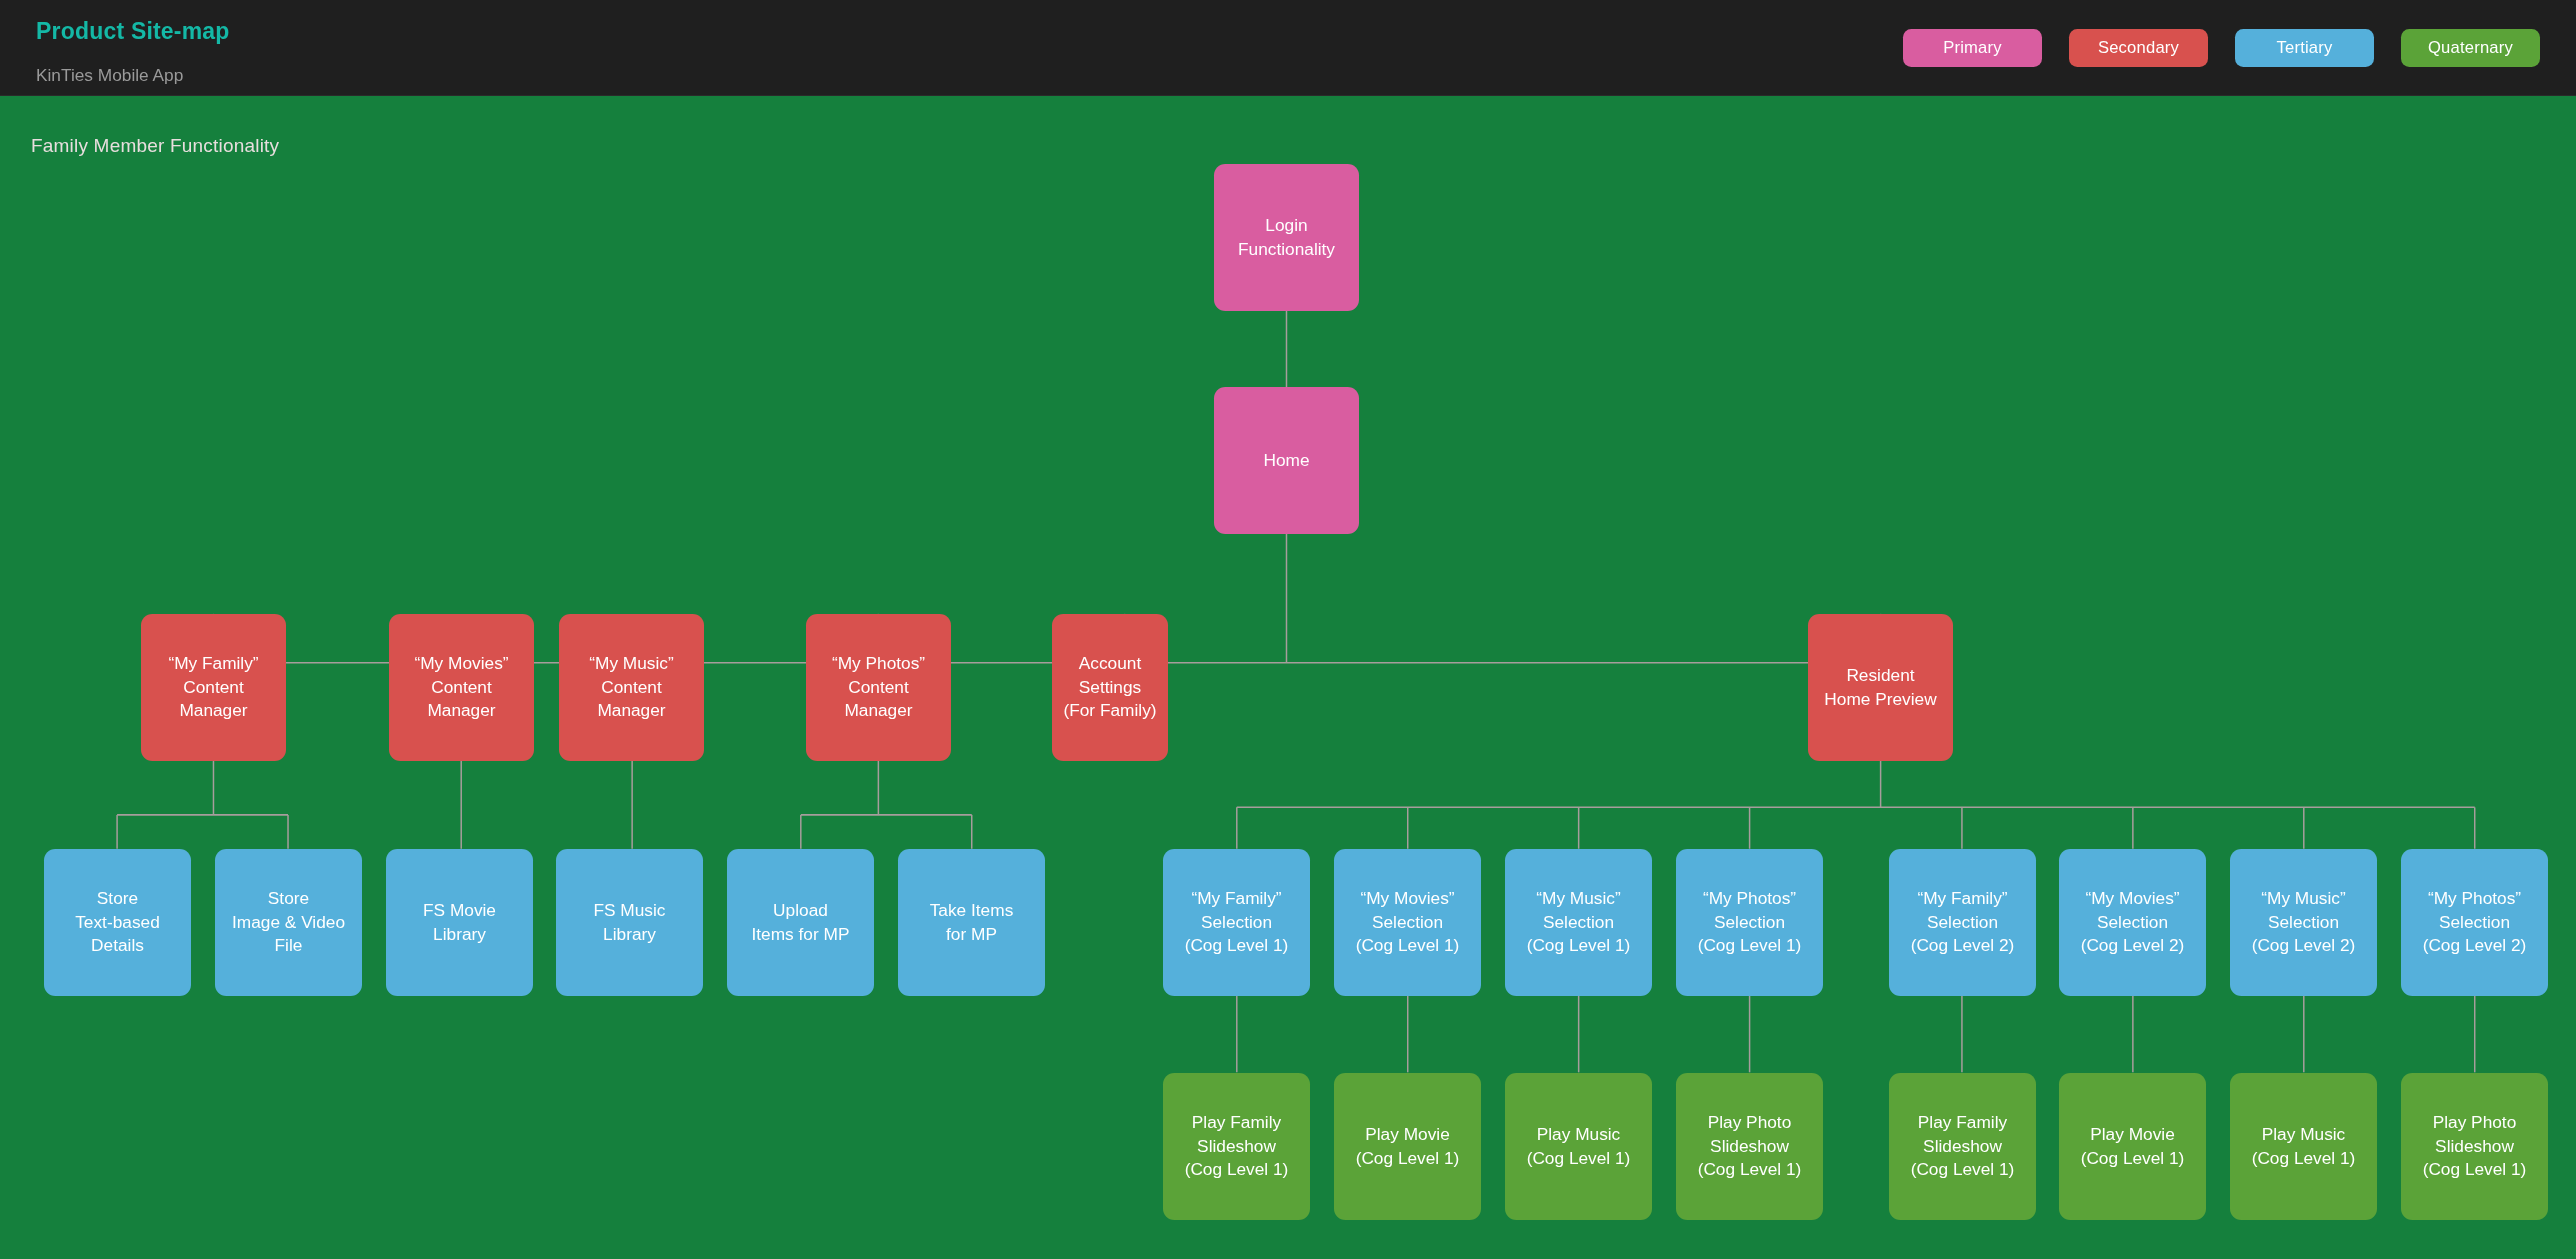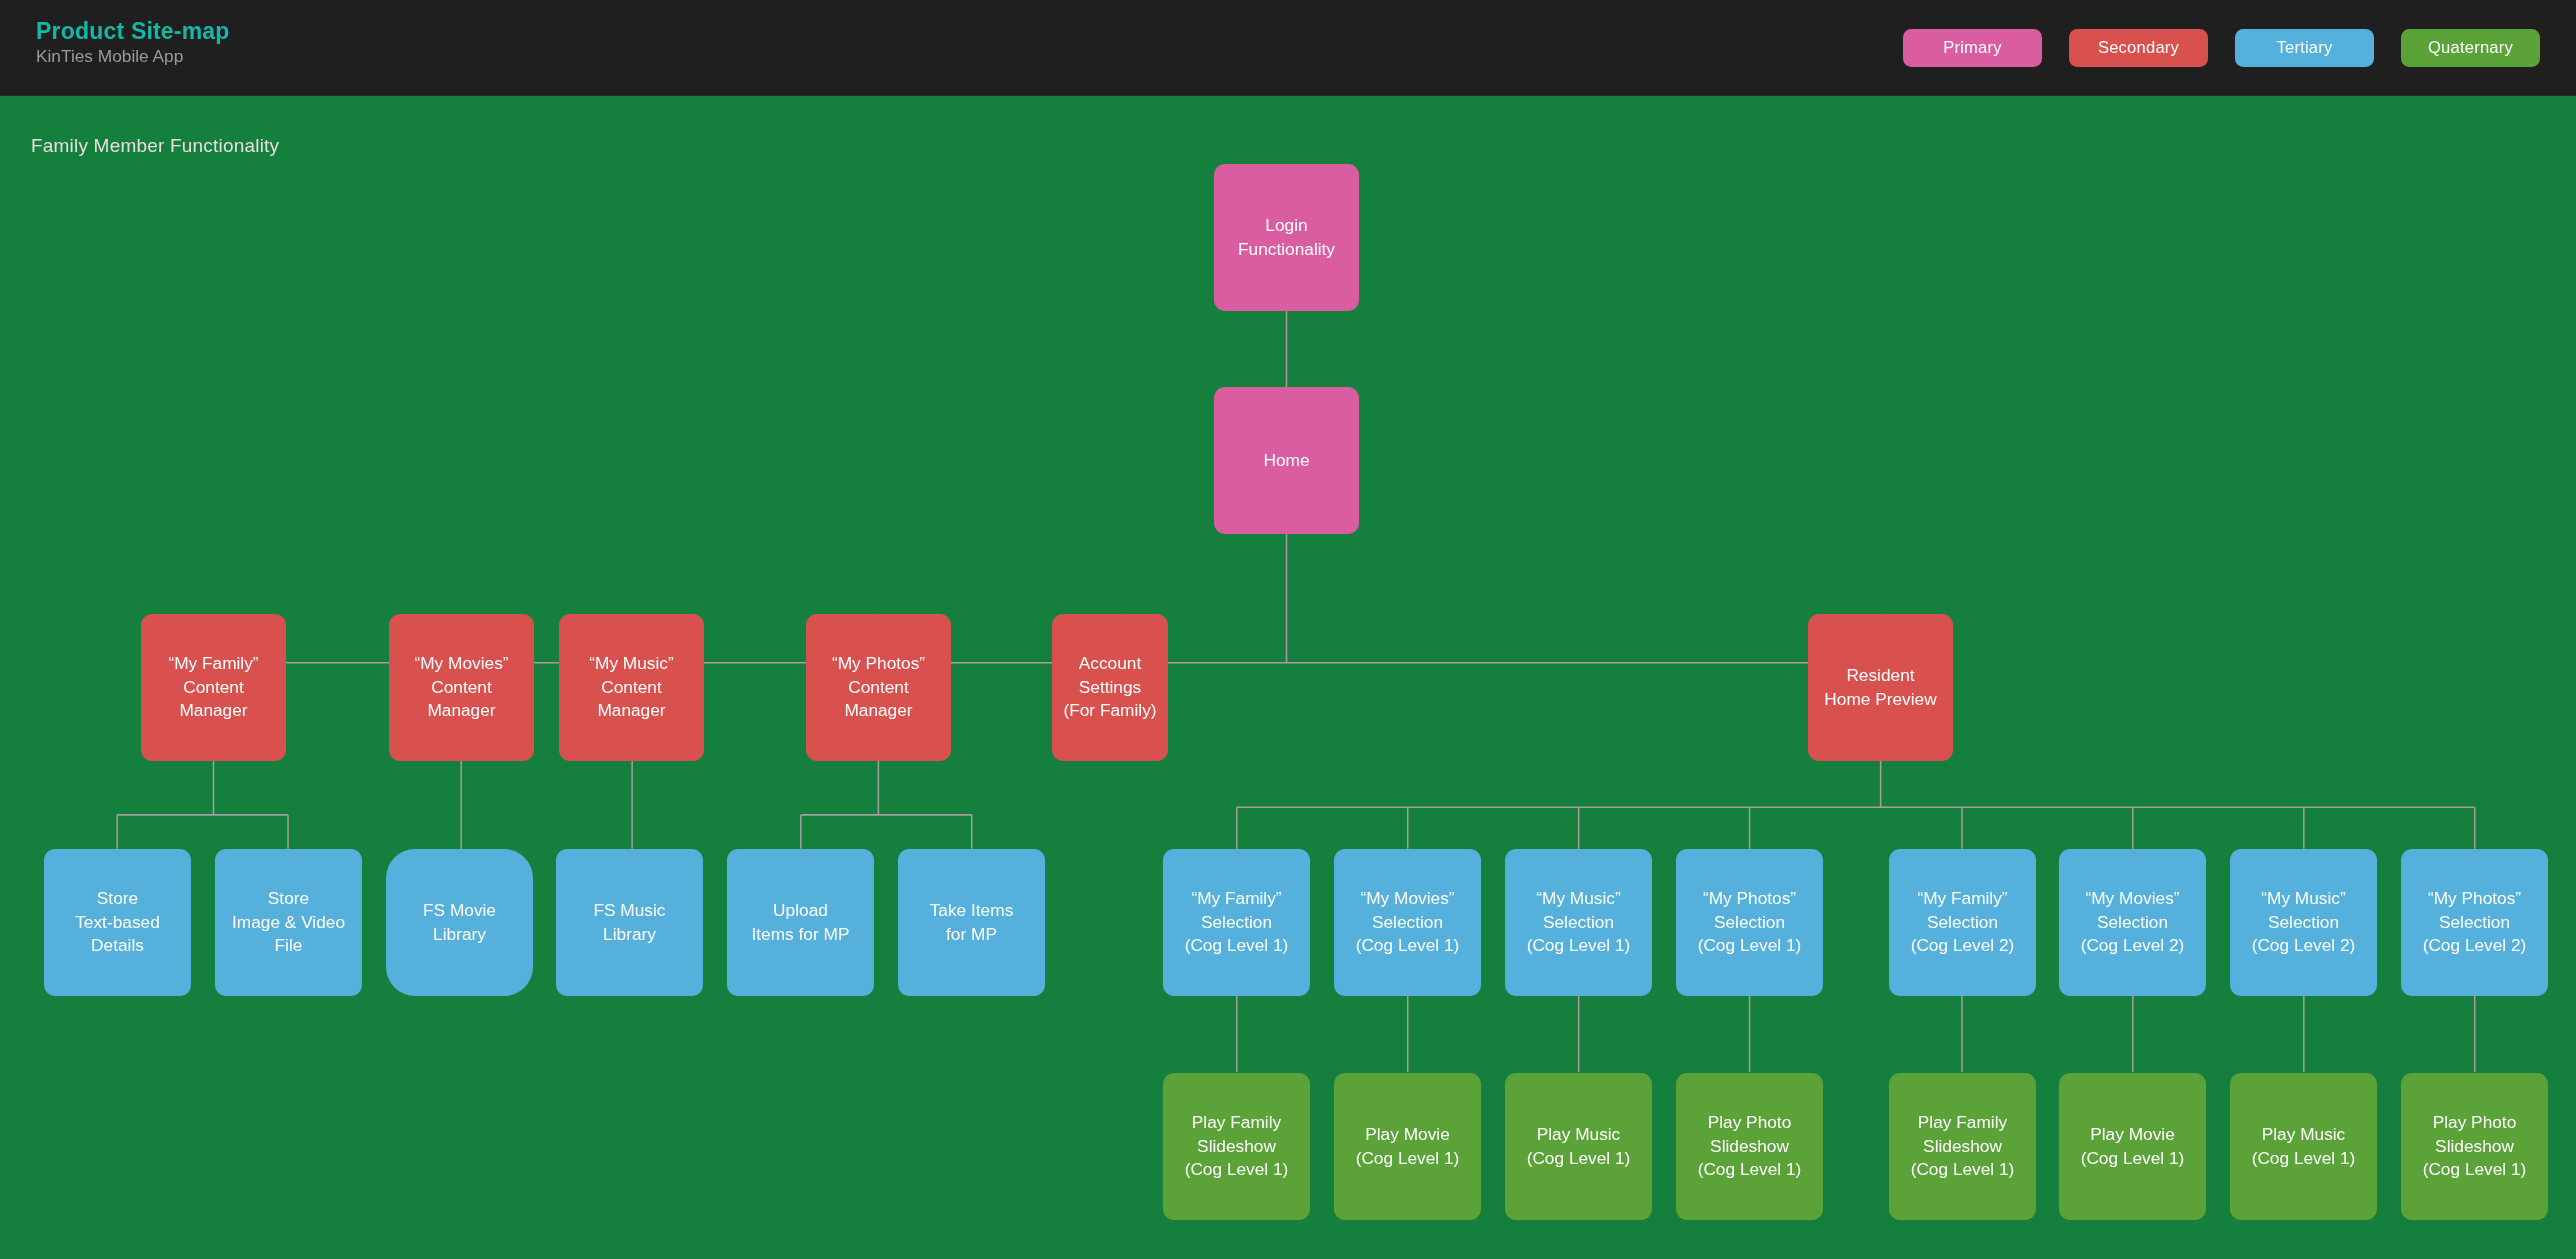--- a/index.html
+++ b/index.html
@@ -16,21 +16,21 @@
     width: 2576px; height: 96px;
     background: #1f1f1f;
     border-bottom: 0.8px solid #2a2a2a;
   }
   #header-titles { position: absolute; left: 36px; top: 16.6px; }
   #page-title {
     font-size: 23px; font-weight: 700; color: #14b8a6;
     letter-spacing: 0.2px; line-height: 1.25;
   }
   #page-subtitle {
-    font-size: 17.3px; color: #9a9a9a; margin-top: 1px; line-height: 1.25;
+    font-size: 17.3px; color: #9a9a9a; margin-top: 20px; line-height: 1.25;
   }
   #legend {
     position: absolute; right: 36px; top: 29px;
     display: flex; gap: 27px; align-items: center;
   }
   .legend-pill {
     height: 38px; min-width: 139px;
     border-radius: 8.3px;
     display: flex; align-items: center; justify-content: center;
     color: #ffffff; font-size: 16.6px; letter-spacing: 0.2px;
@@ -144,21 +144,21 @@
 Settings
 (For Family)</div>
       <div class="node secondary" style="left: 1808px; top: 518px; width: 145px; height: 147px;">Resident
 Home Preview</div>
       <div class="node tertiary" style="left: 44px; top: 753px; width: 147px; height: 147px;">Store
 Text-based
 Details</div>
       <div class="node tertiary" style="left: 215px; top: 753px; width: 147px; height: 147px;">Store
 Image &amp; Video
 File</div>
-      <div class="node tertiary" style="left: 386px; top: 753px; width: 147px; height: 147px; border-radius: 29px;">FS Movie
+      <div class="node tertiary" style="left: 386px; top: 753px; width: 147px; height: 147px;">FS Movie
 Library</div>
       <div class="node tertiary" style="left: 556px; top: 753px; width: 147px; height: 147px;">FS Music
 Library</div>
       <div class="node tertiary" style="left: 727px; top: 753px; width: 147px; height: 147px;">Upload
 Items for MP</div>
       <div class="node tertiary" style="left: 898px; top: 753px; width: 147px; height: 147px;">Take Items
 for MP</div>
       <div class="node tertiary" style="left: 1163px; top: 753px; width: 147px; height: 147px;">“My Family”
 Selection
 (Cog Level 1)</div>

